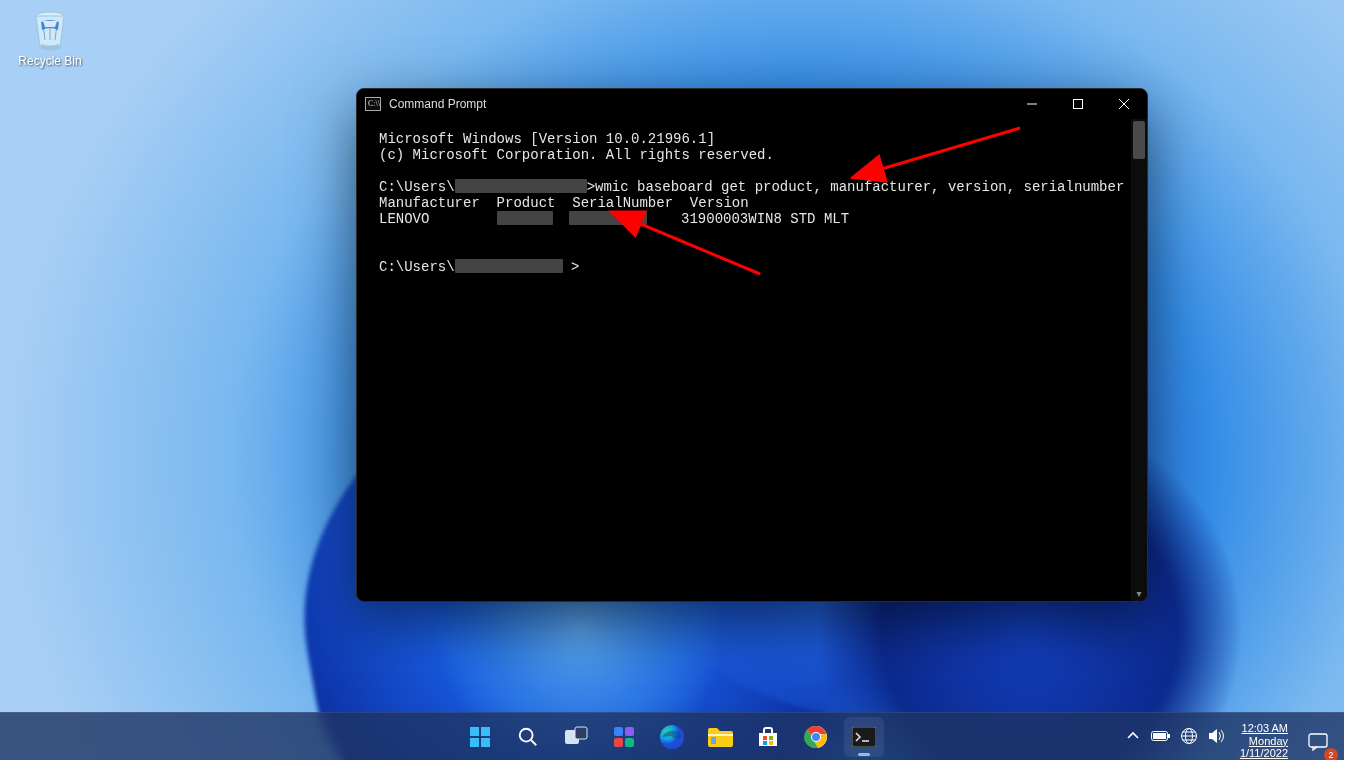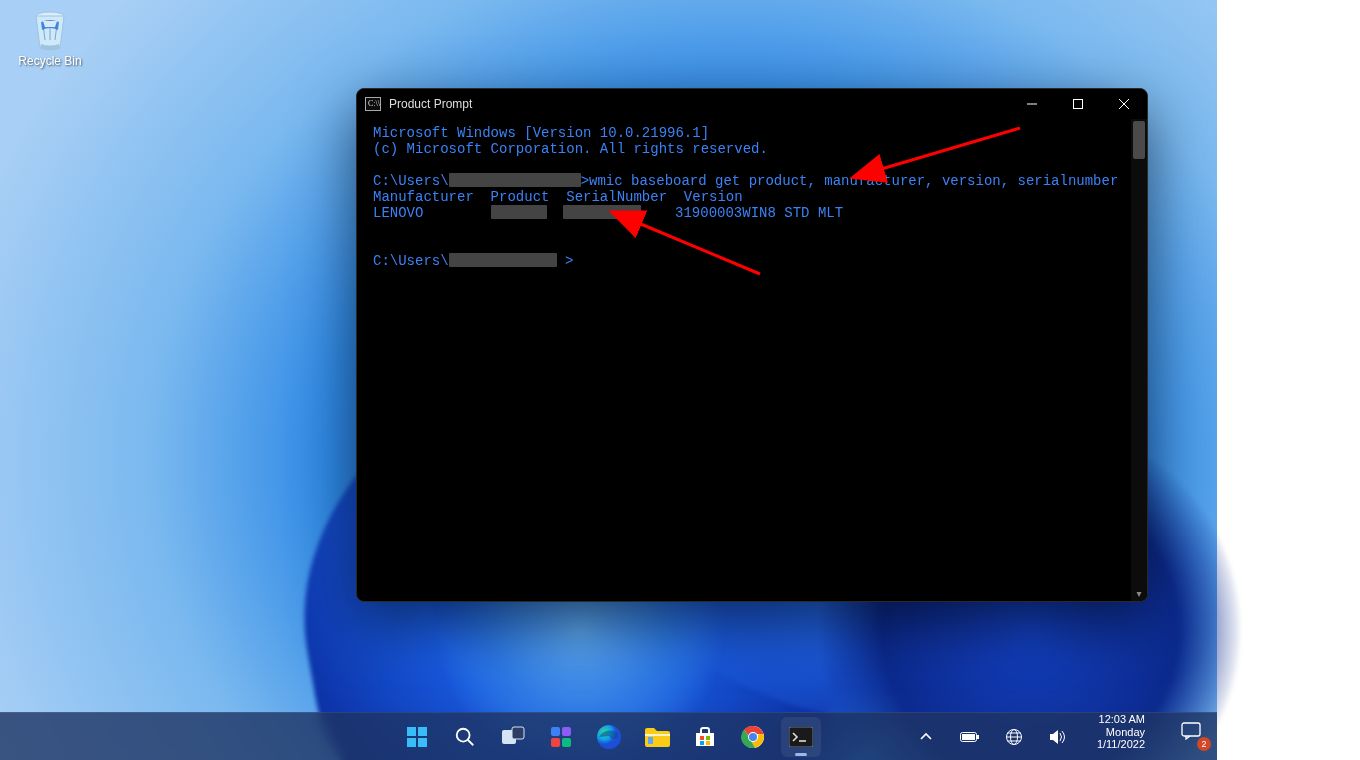--- a/index.html
+++ b/index.html
@@ -1,61 +1,61 @@
 <!DOCTYPE html>
 <html><head>
 <meta charset="utf-8">
 <style>
   * { box-sizing: border-box; margin: 0; padding: 0; }
   html, body { width: 1360px; height: 760px; overflow: hidden; font-family: "Segoe UI", sans-serif; }
   
   .desktop {
     position: relative;
-    width: 1217px; height: 760px;
+    width: 1344px; height: 760px;
     background:
       radial-gradient(900px 650px at 70% 55%, rgba(255,255,255,0.05) 0%, rgba(255,255,255,0) 60%),
       radial-gradient(800px 700px at 60% 60%, #0a2e9e 0%, #1862d8 28%, #2e89e6 50%, #79b8ef 72%, #a8cff5 100%);
   }
   .bloom { position:absolute; border-radius:50%; filter: blur(2px); }
   .bloom.p1 { width:680px; height:520px; left:300px; top:320px; background: radial-gradient(circle at 40% 40%, #0d3fd2 0%, #1a5fe6 30%, #0b2ea0 60%, rgba(0,0,0,0) 75%); border-radius:60% 40% 55% 45%/55% 45% 60% 40%; transform: rotate(-10deg);}
   .bloom.p2 { width:640px; height:480px; left:560px; top:240px; background: radial-gradient(circle at 50% 50%, #3a8cf0 0%, #1e5fe0 40%, rgba(0,0,0,0) 72%); border-radius:55% 45% 50% 50%/45% 55% 45% 55%; transform: rotate(12deg);}
   .bloom.p3 { width:420px; height:420px; left:820px; top:420px; background: radial-gradient(circle at 50% 50%, #1340c0 0%, #0c2a8e 50%, rgba(0,0,0,0) 72%); transform: rotate(-6deg);}
   .bloom.p4 { width:320px; height:260px; left:420px; top:500px; background: radial-gradient(circle at 50% 50%, #5aa6ef 0%, #2e7ae4 40%, rgba(0,0,0,0) 70%); }
 
   
   .desktop-icon { position:absolute; top:8px; left:12px; width:76px; text-align:center; color:#fff; font-size:12px; text-shadow: 1px 1px 2px rgba(0,0,0,.6); }
   .desktop-icon svg { display:block; margin:0 auto 2px; }
 
   
   .taskbar { position:absolute; left:0; right:0; bottom:0; height:48px;
     background: rgba(30,52,100,.80); backdrop-filter: blur(6px);
     display:flex; align-items:center; justify-content:center; border-top:1px solid rgba(255,255,255,.08); }
   .task-center { display:flex; gap:8px; align-items:center; }
   .task-btn { width:40px; height:40px; border-radius:6px; display:flex; align-items:center; justify-content:center; }
-  .task-right { position:absolute; right:8px; top:0; bottom:0; display:flex; align-items:flex-start; gap:22px; color:#fff; font-size:11px; }
+  .task-right { position:absolute; right:8px; top:0; bottom:0; display:flex; align-items:flex-end; gap:6px; color:#fff; font-size:11px;text-decoration:underline; }
   .tray-icon { width:22px; height:48px; display:flex; align-items:center; justify-content:center; }
   .clock { text-align:right; line-height:1.15; margin: 0 6px; }
   .action-center { width:36px; height:36px; display:flex; align-items:center; justify-content:center; border-radius:4px; }
 
   
   .cmd-window { position:absolute; left:356px; top:88px; width:792px; height:514px;
     background:#000; border:1px solid #2a2a2a; border-radius:8px; box-shadow: 0 20px 60px rgba(0,0,0,.55); overflow:hidden;}
   .titlebar { height:30px; background:#000; display:flex; align-items:center; justify-content:space-between; padding-left:8px; }
   .title-left { display:flex; align-items:center; gap:8px; color:#ddd; font-size:12px; }
   .title-controls { display:flex; }
   .title-controls .tc { width:46px; height:30px; display:flex; align-items:center; justify-content:center; color:#fff; }
 
   .cmd-body { position:relative; width:100%; height:calc(100% - 30px); }
   .cmd-scroll { position:absolute; right:0; top:0; width:16px; height:100%; background:#0c0c0c; }
   .cmd-scroll .thumb { position:absolute; right:2px; top:2px; width:12px; height:38px; background:#4a4a4a; border-radius:2px; }
   .cmd-scroll .arrow { position:absolute; left:0; width:16px; height:16px; display:flex; align-items:center; justify-content:center; color:#888; font-size:10px;}
   .cmd-scroll .arrow.dn { bottom:0; }
 
-  pre.term { position:absolute; left:0; top:0; right:16px; bottom:0; margin:4px; padding:2px 0 0 12px;
-    color:#3b82f6; font: 14px/16px Consolas, "Courier New", monospace; white-space:pre; letter-spacing:0px;}
+  pre.term { position:absolute; left:0; top:0; right:16px; bottom:0; margin:10px; padding:2px 0 0 12px;
+    color:#e5e5e5; font: 14px/16px Consolas, "Courier New", monospace; white-space:pre; letter-spacing:0px;}
   .grey-blk { display:inline-block; height:14px; background:#444; border-radius:1px; vertical-align:middle; position:relative; top:-1px;}
 
   
   .annot { position:absolute; pointer-events:none; }
 
 </style>
 </head>
 <body>
 
 <div class="desktop">
@@ -76,21 +76,21 @@
     <div>Recycle Bin</div>
   </div>
 
   <div class="cmd-window">
     <div class="titlebar">
       <div class="title-left">
         <svg width="16" height="14" viewBox="0 0 16 14">
           <rect x="0.5" y="0.5" width="15" height="13" fill="#0c0c0c" stroke="#aaa"></rect>
           <text x="3" y="9" font-family="Consolas" font-size="8" fill="#ddd">C:\\</text>
         </svg>
-        <span>Product Prompt</span>
+        <span>Command Prompt</span>
       </div>
       <div class="title-controls">
         <div class="tc">
           <svg width="10" height="10" viewBox="0 0 10 10">
               <path d="M0 5 H10" stroke="#fff" stroke-width="1"></path>
             </svg>
         </div>
         <div class="tc">
           <svg width="10" height="10" viewBox="0 0 10 10">
               <rect x="0.5" y="0.5" width="9" height="9" fill="none" stroke="#fff"></rect>

